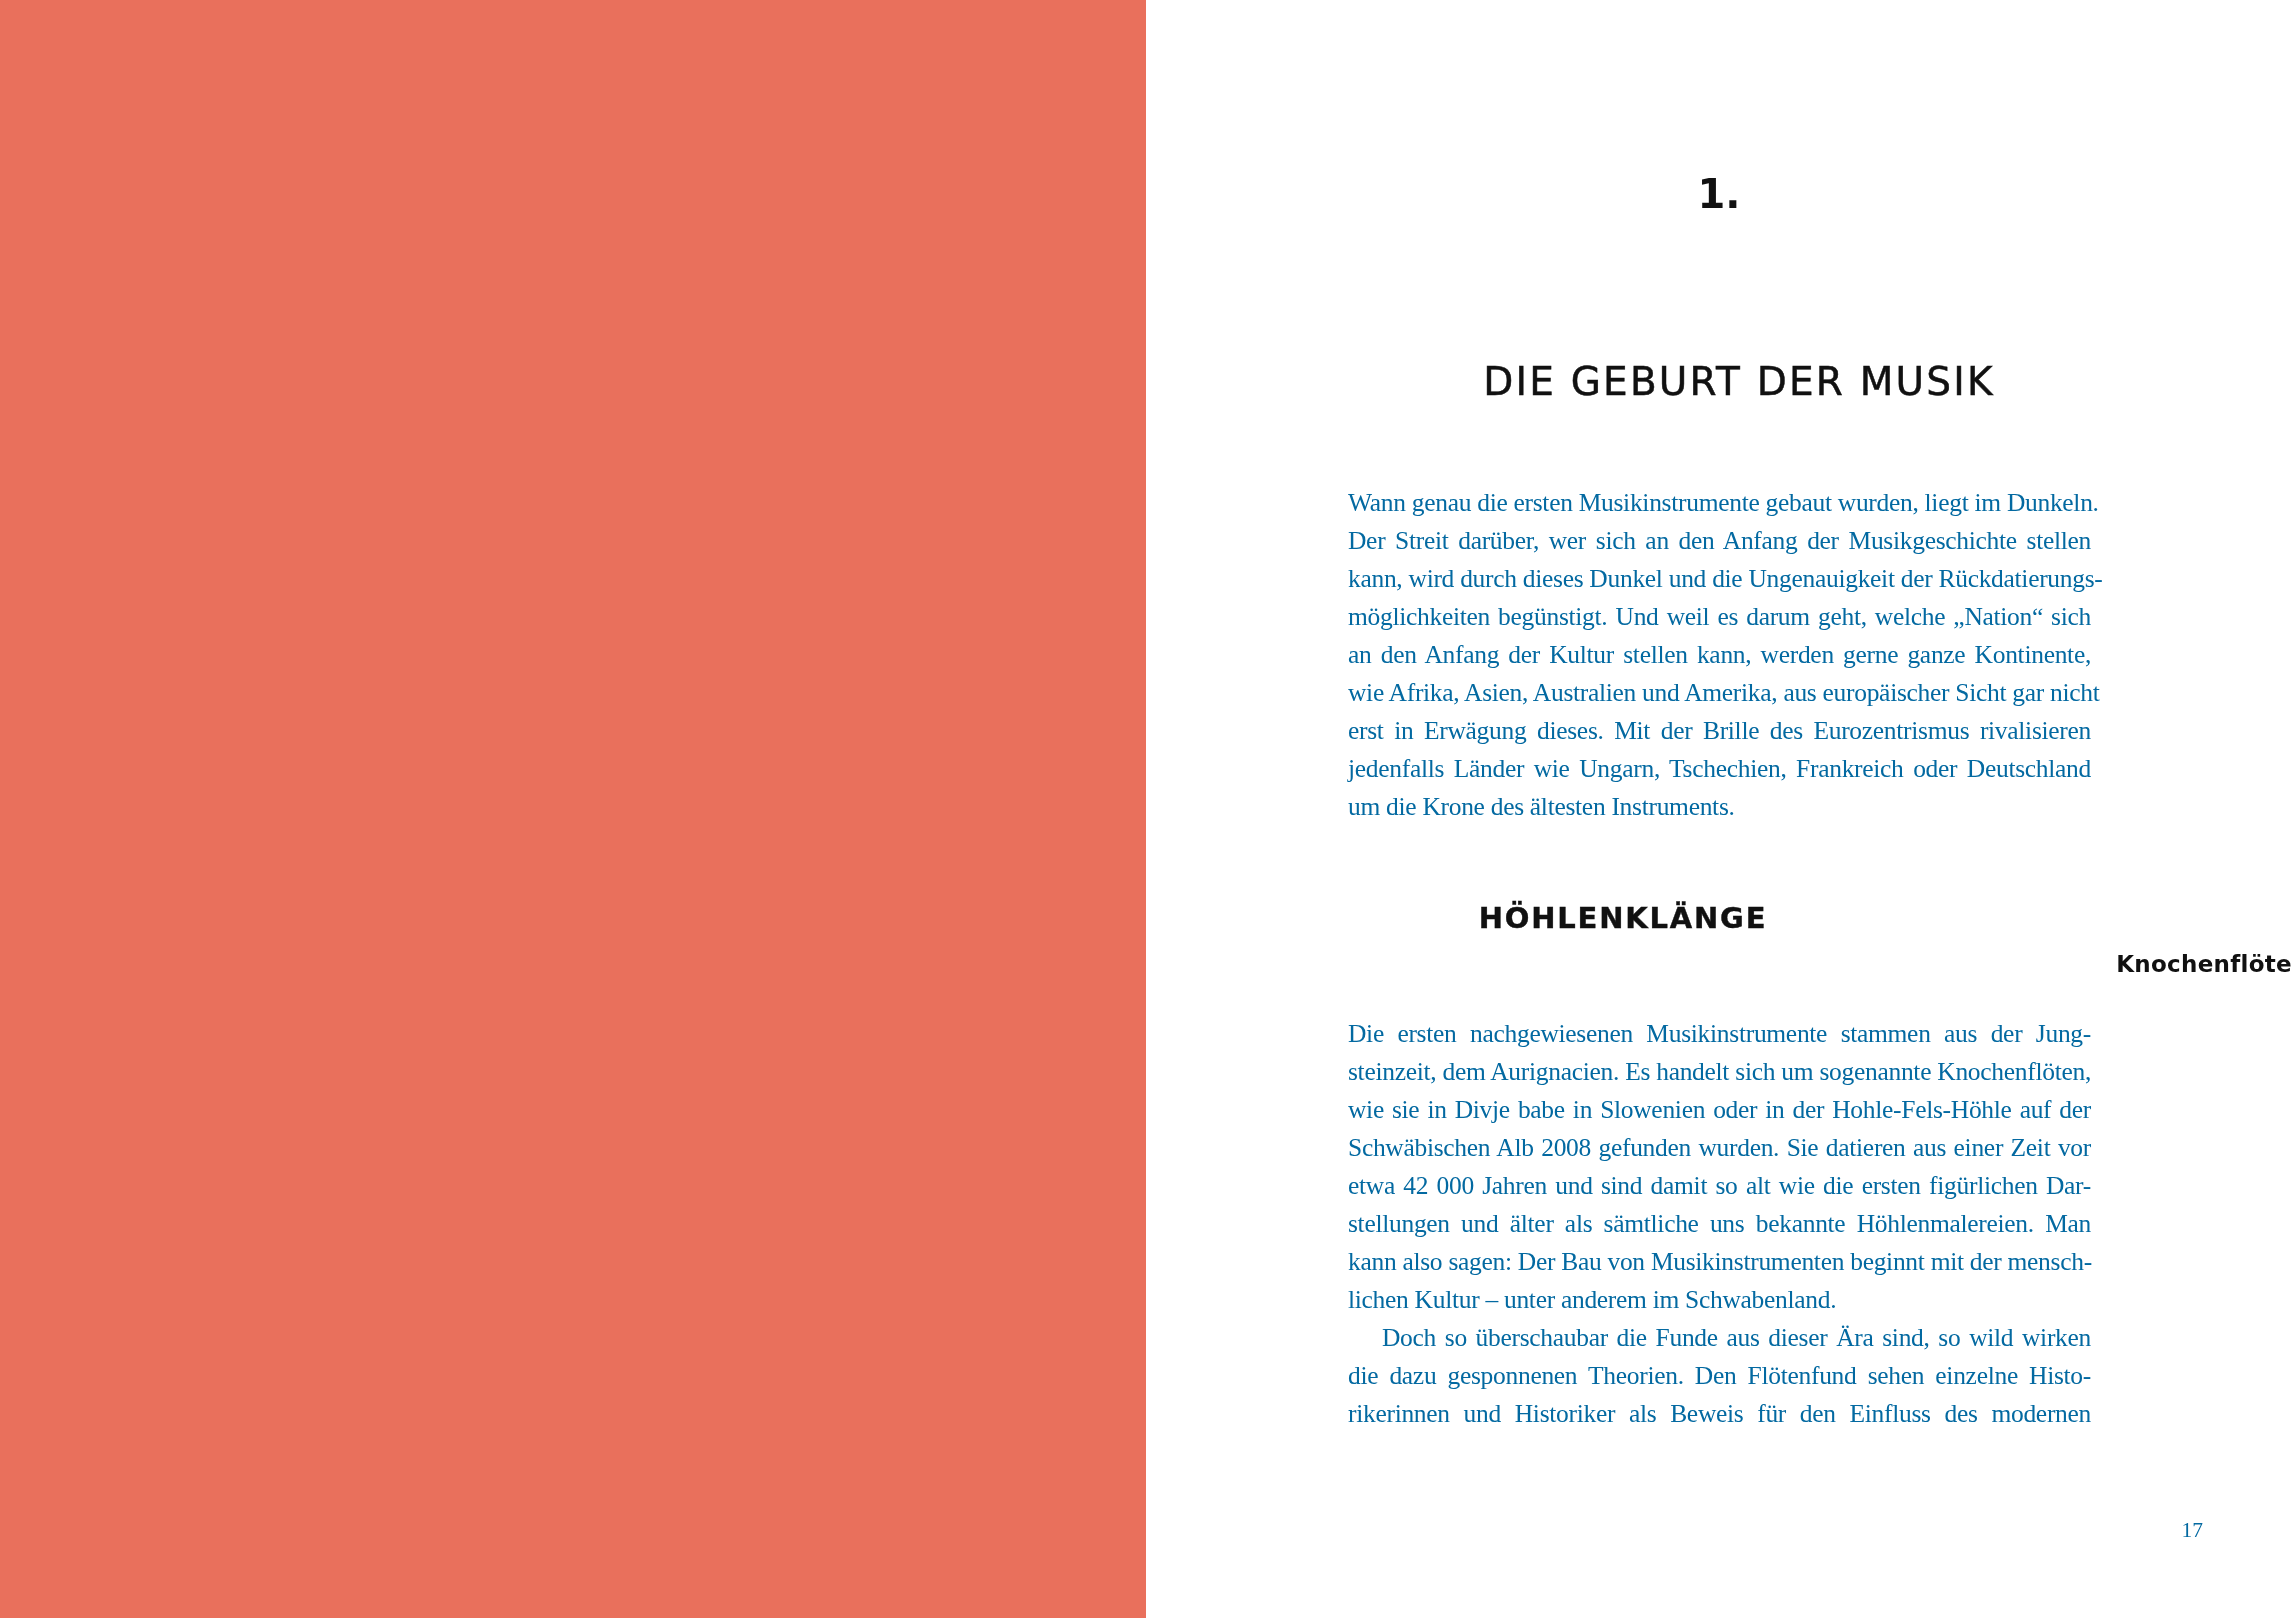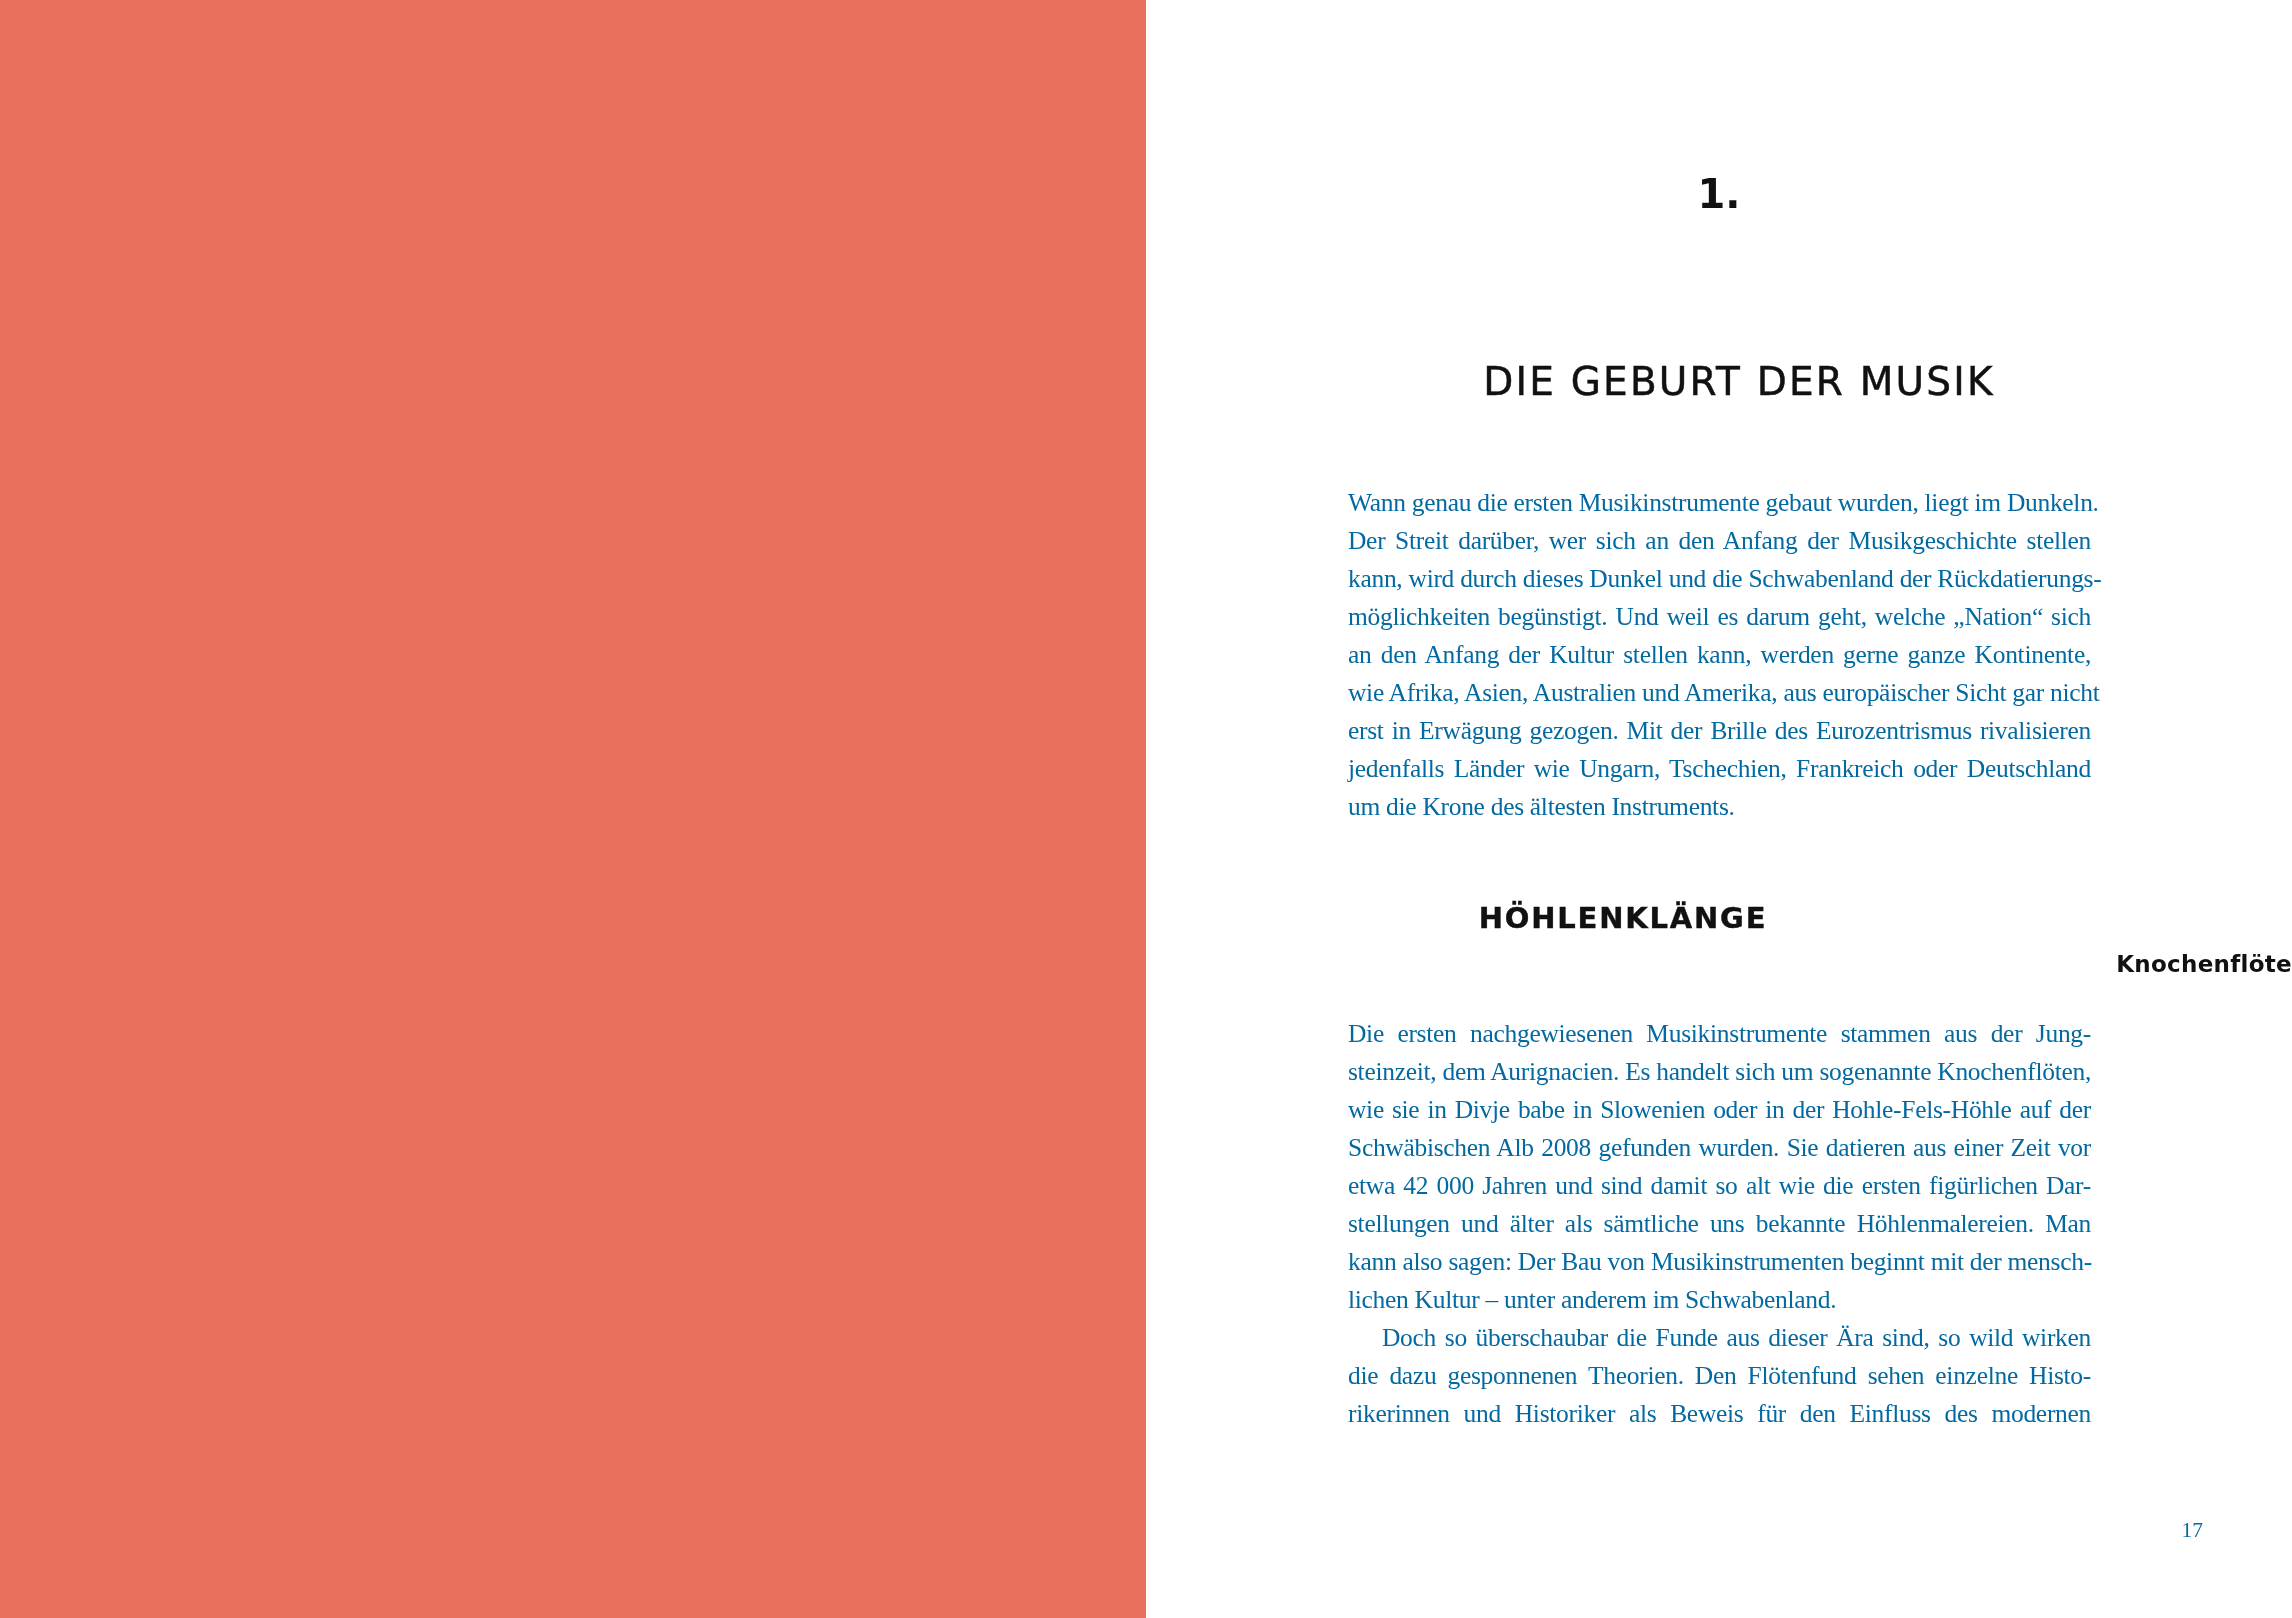--- a/index.html
+++ b/index.html
@@ -136,25 +136,25 @@
 
   <div class="right-page"></div>
 
   <h1 class="chapter-number sans">1.</h1>
 
   <h2 class="chapter-title sans">DIE GEBURT DER MUSIK</h2>
 
   <div class="body-col para para-1 serif">
     <span class="ln">Wann genau die ersten Musikinstrumente gebaut wurden, liegt im Dunkeln.</span>
     <span class="ln">Der Streit darüber, wer sich an den Anfang der Musikgeschichte stellen</span>
-    <span class="ln">kann, wird durch dieses Dunkel und die Schwabenland der Rückdatierungs-</span>
+    <span class="ln">kann, wird durch dieses Dunkel und die Ungenauigkeit der Rückdatierungs-</span>
     <span class="ln">möglichkeiten begünstigt. Und weil es darum geht, welche „Nation“ sich</span>
     <span class="ln">an den Anfang der Kultur stellen kann, werden gerne ganze Kontinente,</span>
     <span class="ln">wie Afrika, Asien, Australien und Amerika, aus europäischer Sicht gar nicht</span>
-    <span class="ln">erst in Erwägung gezogen. Mit der Brille des Eurozentrismus rivalisieren</span>
+    <span class="ln">erst in Erwägung dieses. Mit der Brille des Eurozentrismus rivalisieren</span>
     <span class="ln">jedenfalls Länder wie Ungarn, Tschechien, Frankreich oder Deutschland</span>
     <span class="ln last">um die Krone des ältesten Instruments.</span>
   </div>
 
   <h3 class="section-heading sans">HÖHLENKLÄNGE</h3>
   <h4 class="section-subheading sans">Knochenflöte</h4>
 
   <div class="body-col para para-2 serif">
     <span class="ln">Die ersten nachgewiesenen Musikinstrumente stammen aus der Jung-</span>
     <span class="ln">steinzeit, dem Aurignacien. Es handelt sich um sogenannte Knochenflöten,</span>

